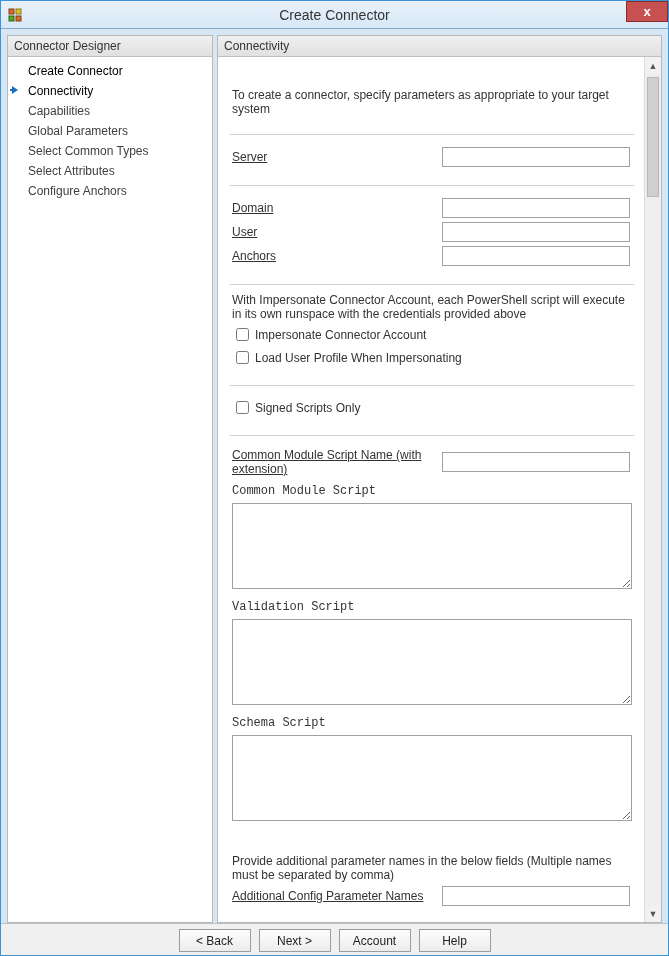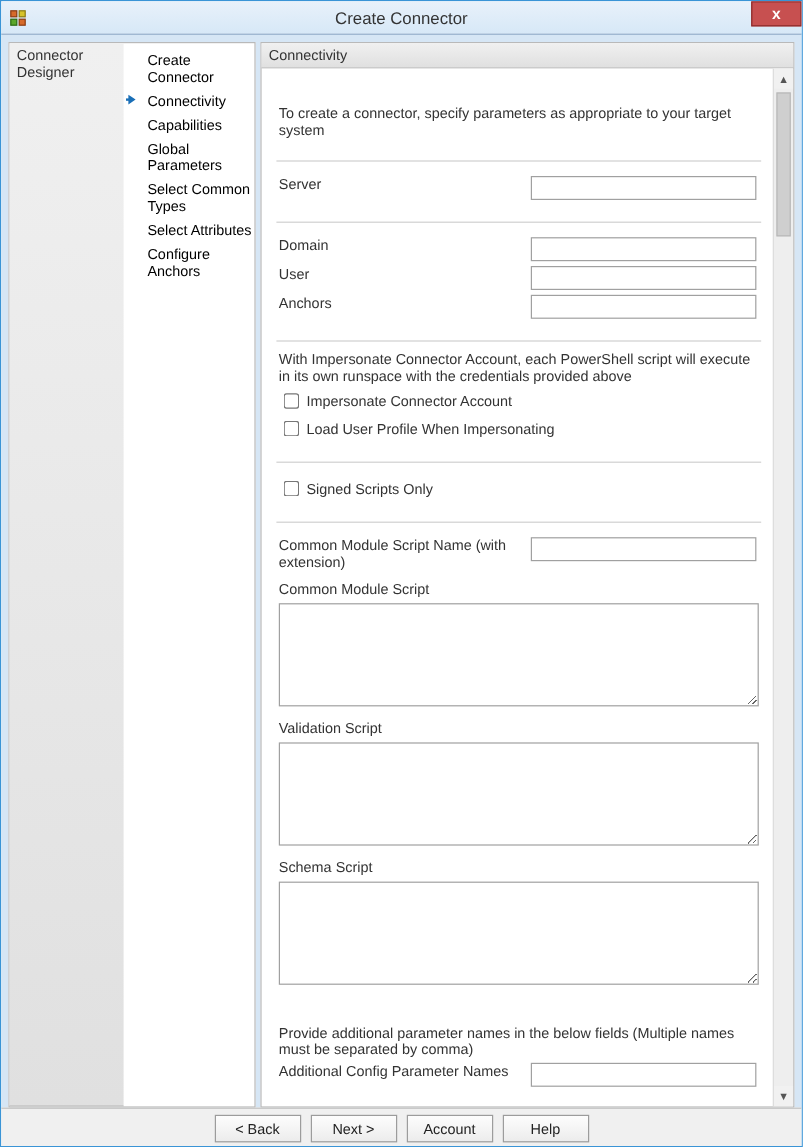--- a/index.html
+++ b/index.html
@@ -50,42 +50,42 @@
     height: 894px;
     background:#d6e6f5;
     padding:6px 6px 0 6px;
   }
   .panel-left, .panel-right {
     background:#fff;
   }
   .panel-left {
     width:206px;
     margin-right:4px;
-    display:flex; flex-direction:row;
+    display:flex; flex-direction:column;
     border:1px solid #b9b9b9;
   }
   .panel-right {
     flex:1;
     display:flex; flex-direction:column;
     border:1px solid #b9b9b9;
     position:relative;
   }
   .panel-header {
     background: linear-gradient(#f0f0f0,#e0e0e0);
     border-bottom:1px solid #c0c0c0;
     padding:3px 6px;
     font-size:12px;
     color:#333;
   }
   .nav {
     padding:4px 0 0 0;
   }
   .nav-item {
     padding:3px 0 3px 20px;
-    color:#000000;
+    color:#404040;
     position:relative;
     cursor:default;
   }
   .nav-item.selected {
     color:#000;
   }
   .nav-item.active {
     color:#000;
   }
   .nav-item.active::before {
@@ -135,22 +135,23 @@
     background:#cfcfcf;
     border:1px solid #b8b8b8;
   }
   .section {
     border-bottom:1px solid #d0d0d0;
     padding:8px 2px 14px 2px;
   }
   .section.noborder { border-bottom:none; }
   .row {
     display:flex;
-    align-items:flex-start;
+    align-items:center;
     margin:4px 0;
+    text-decoration:underline;
   }
   .row .lbl {
     width:210px;
     color:#333;
   }
   .row input[type=text], .row input[type=password], .row select {
     width:188px;
     height:20px;
     border:1px solid #a0a0a0;
     background:#fff;
@@ -165,20 +166,21 @@
   .chk input { margin-right:6px; }
   .bigbox {
     width:100%;
     height:86px;
     border:1px solid #a0a0a0;
     background:#fff;
     margin-top:3px;
   }
   .label-above {
     margin:8px 0 2px 0;
+    font-family:Liberation Mono, monospace;
   }
   .footer {
     height:34px;
     padding:4px 10px;
     display:flex;
     justify-content:center;
     align-items:center;
     gap:8px;
     background:#f0f0f0;
     border-top:1px solid #c0c0c0;

